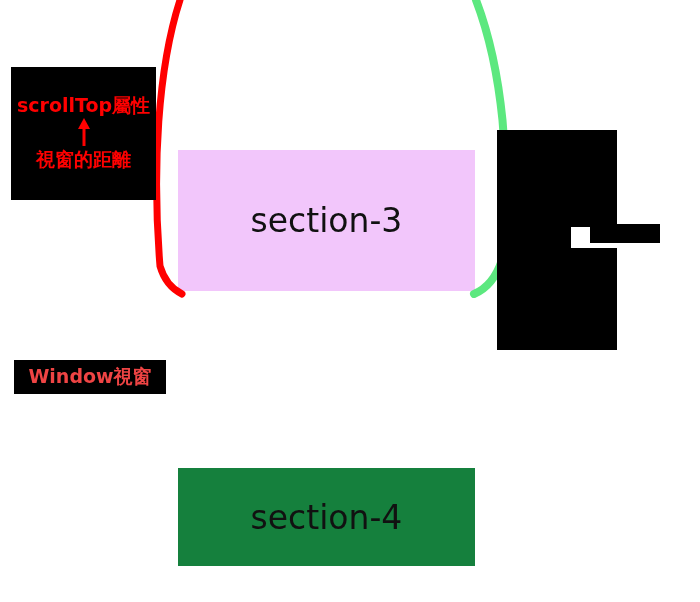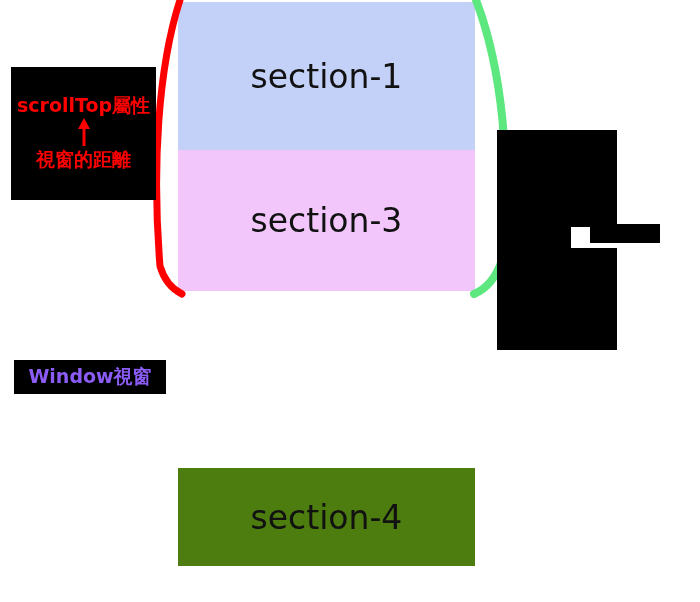--- a/index.html
+++ b/index.html
@@ -53,21 +53,21 @@
   }
   #section-3-inner {
     width: 100%;
     height: 100%;
     background: #c9f4c4;
     display: flex;
     align-items: center;
     justify-content: center;
   }
 
-  #section-4 { top: 468px; height: 98px; background: #4d7c0f; }
+  #section-4 { top: 468px; height: 98px; background: #15803d; }
 
   
   .brace {
     position: absolute;
     pointer-events: none;
   }
   #brace-left  { left: 140px; top: -2px; width: 60px; height: 300px; }
   #brace-right { left: 462px; top: -2px; width: 70px; height: 300px; }
 
   
@@ -140,35 +140,32 @@
   }
 
   #callout-window {
     left: 14px;
     top: 360px;
     width: 152px;
     height: 34px;
     flex-direction: row;
   }
   .callout-text-blue {
-    color: #8b5cf6;
+    color: #ef4444;
     font-weight: bold;
     font-size: 19px;
     white-space: nowrap;
     font-family: "DejaVu Sans", "Liberation Sans", sans-serif;
   }
 </style>
 </head>
 <body>
 
 <div id="stage">
 
-  <div class="section" id="section-1">
-    <span class="section-label">section-1</span>
-  </div>
 
   <div class="section" id="section-2">
     <span class="section-label">section-3</span>
   </div>
 
 
   <div class="section" id="section-4">
     <span class="section-label">section-4</span>
   </div>
 

